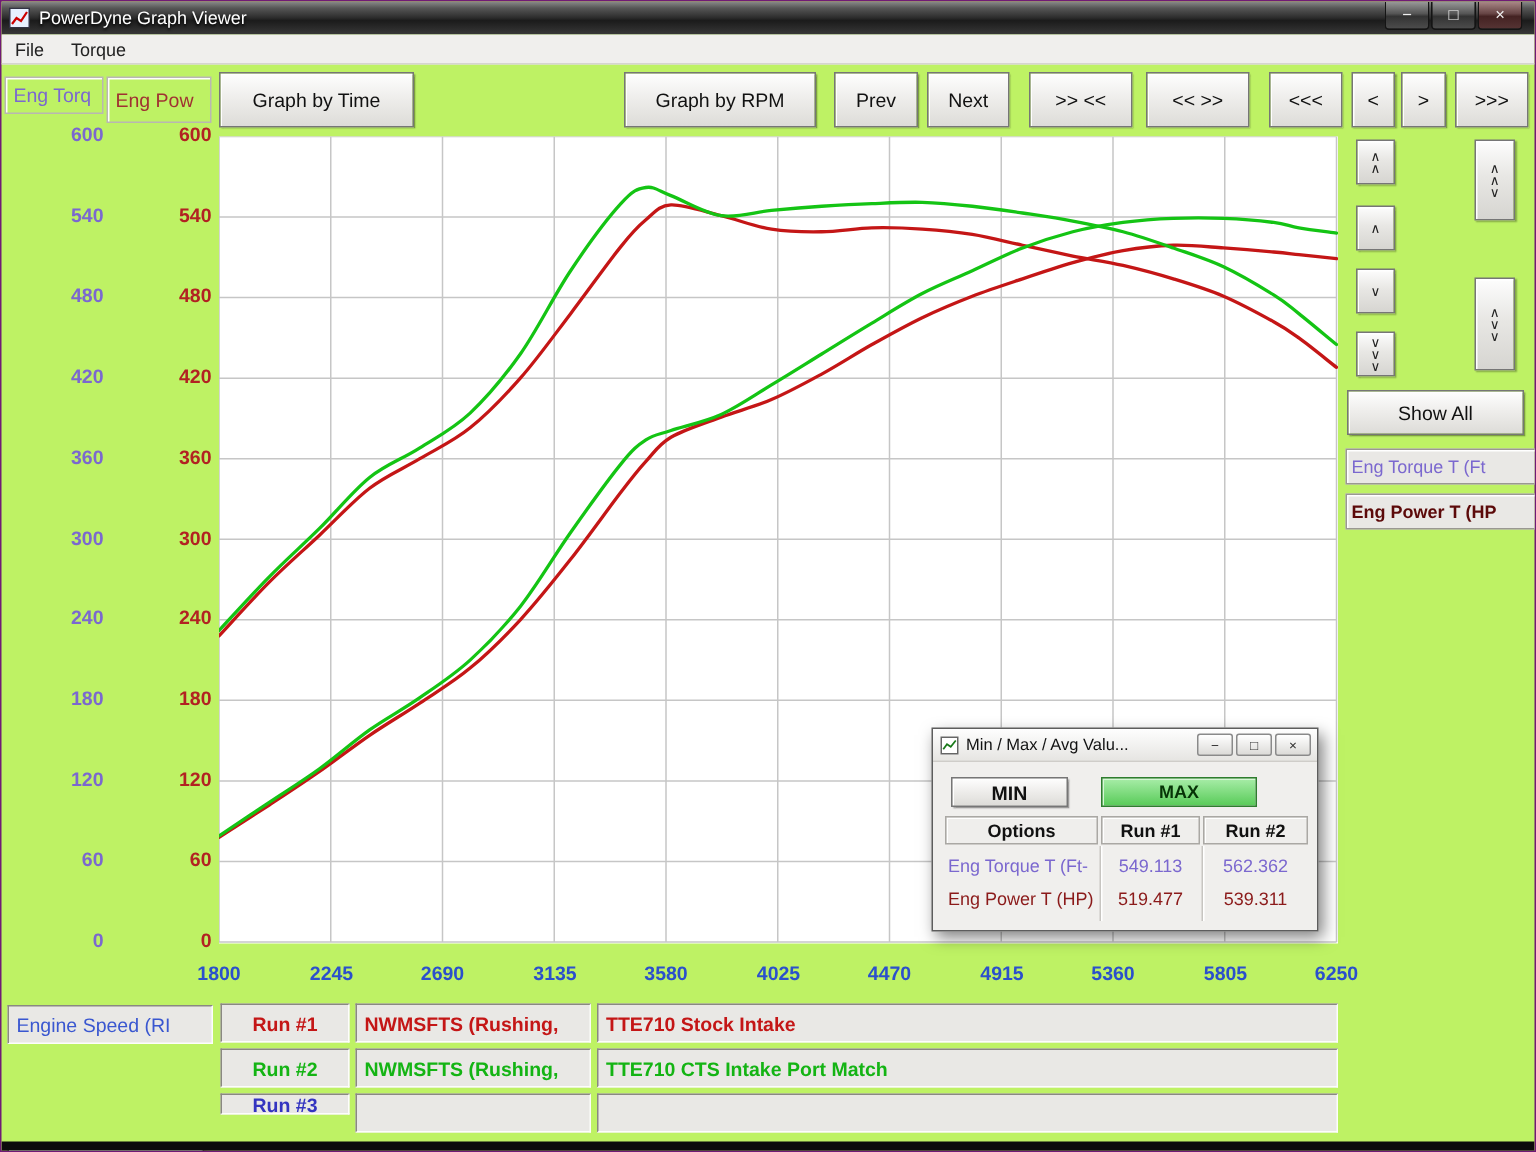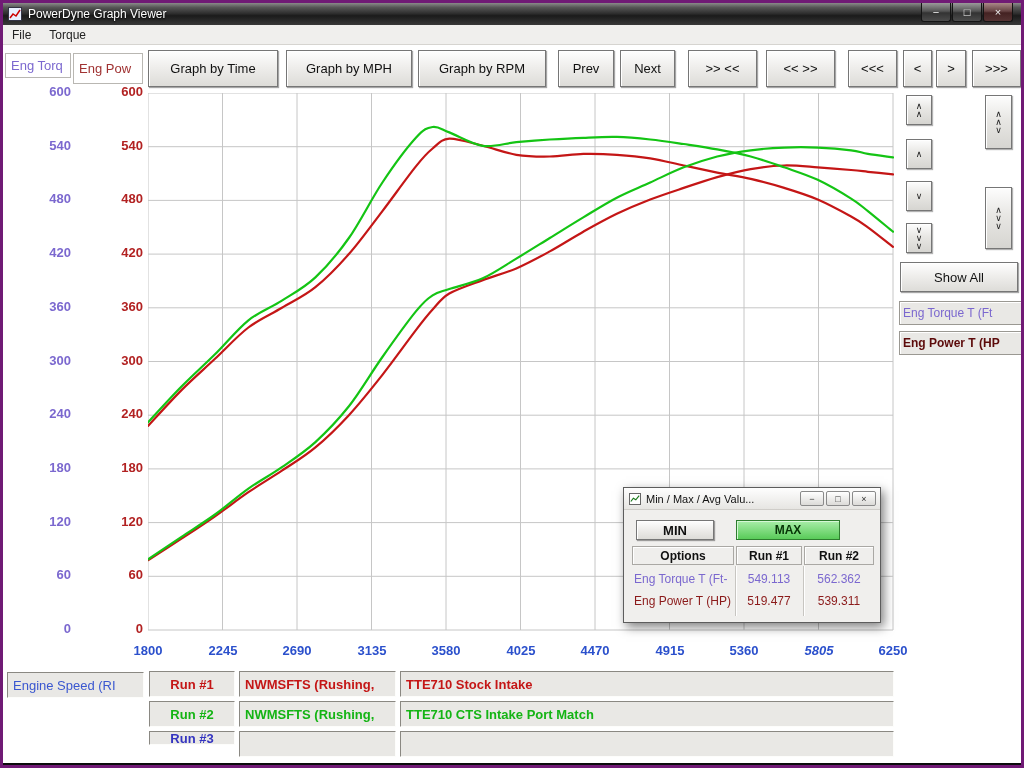--- a/index.html
+++ b/index.html
@@ -1,17 +1,17 @@
 <!DOCTYPE html>
 <html><head>
 <meta charset="utf-8">
 <style>
   * { margin:0; padding:0; box-sizing:border-box; }
   html,body { background:#6b6b6b; font-family:"Liberation Sans", sans-serif; }
-  #app { position:relative; width:1024px; height:768px; background:#ffffff; overflow:hidden; border:3px solid #701a75; }
+  #app { position:relative; width:1024px; height:768px; background:#bef264; overflow:hidden; border:1px solid #701a75; }
 
   
   .titlebar { position:absolute; left:0; top:0; width:100%; height:22px;
     background:linear-gradient(180deg,#8a8a8a 0%,#565656 20%,#2e2e2e 48%,#1b1b1b 58%,#383838 100%);
     display:flex; align-items:center; }
   .app-icon { width:14px; height:14px; margin-left:5px; }
   .title-text { color:#ffffff; font-size:12px; margin-left:6px; text-shadow:0 1px 2px #000; }
   .win-controls { position:absolute; right:8px; top:0; display:flex; gap:1px; }
   .win-btn { width:30px; height:19px; display:flex; align-items:center; justify-content:center;
     background:linear-gradient(180deg,#9a9a9a,#555 45%,#333 55%,#4c4c4c);
@@ -166,21 +166,20 @@
       </div>
   </div>
 
   <div class="sunken" style="left: 4px; top: 669px; width: 137px; height: 26px; color: rgb(58, 87, 208);" id="engspeed">Engine Speed (RI</div>
 
   <div class="btn mmavg-btn">Min/Max/Avg</div>
 
   <div class="bottomstrip"></div>
 
 <div class="btn tbtn" style="left: 145px; top: 47px; width: 130px; height: 37px;">Graph by Time</div>
-    <div class="btn tbtn" style="left: 283px; top: 47px; width: 126px; height: 37px;">Graph by MPH</div>
     <div class="btn tbtn" style="left: 415px; top: 47px; width: 128px; height: 37px;">Graph by RPM</div>
     <div class="btn tbtn" style="left: 555px; top: 47px; width: 56px; height: 37px;">Prev</div>
     <div class="btn tbtn" style="left: 617px; top: 47px; width: 55px; height: 37px;">Next</div>
     <div class="btn tbtn" style="left: 685px; top: 47px; width: 69px; height: 37px;">&gt;&gt; &lt;&lt;</div>
     <div class="btn tbtn" style="left: 763px; top: 47px; width: 69px; height: 37px;">&lt;&lt; &gt;&gt;</div>
     <div class="btn tbtn" style="left: 845px; top: 47px; width: 49px; height: 37px;">&lt;&lt;&lt;</div>
     <div class="btn tbtn" style="left: 900px; top: 47px; width: 29px; height: 37px;">&lt;</div>
     <div class="btn tbtn" style="left: 933px; top: 47px; width: 30px; height: 37px;">&gt;</div>
     <div class="btn tbtn" style="left: 969px; top: 47px; width: 49px; height: 37px;">&gt;&gt;&gt;</div>
     <div class="tab" style="left: 2px; top: 50px; width: 66px; height: 25px; color: rgb(123, 104, 207);">Eng Torq</div>
@@ -209,21 +208,21 @@
     <div class="ylab" style="left: 92px; top: 618px; width: 48px; height: 16px; color: rgb(178, 34, 34);">0</div>
     <div class="xlab" style="left: 112px; top: 640px; width: 66px; height: 16px; color: rgb(43, 80, 204);">1800</div>
     <div class="xlab" style="left: 187px; top: 640px; width: 66px; height: 16px; color: rgb(43, 80, 204);">2245</div>
     <div class="xlab" style="left: 261px; top: 640px; width: 66px; height: 16px; color: rgb(43, 80, 204);">2690</div>
     <div class="xlab" style="left: 336px; top: 640px; width: 66px; height: 16px; color: rgb(43, 80, 204);">3135</div>
     <div class="xlab" style="left: 410px; top: 640px; width: 66px; height: 16px; color: rgb(43, 80, 204);">3580</div>
     <div class="xlab" style="left: 485px; top: 640px; width: 66px; height: 16px; color: rgb(43, 80, 204);">4025</div>
     <div class="xlab" style="left: 559px; top: 640px; width: 66px; height: 16px; color: rgb(43, 80, 204);">4470</div>
     <div class="xlab" style="left: 634px; top: 640px; width: 66px; height: 16px; color: rgb(43, 80, 204);">4915</div>
     <div class="xlab" style="left: 708px; top: 640px; width: 66px; height: 16px; color: rgb(43, 80, 204);">5360</div>
-    <div class="xlab" style="left: 783px; top: 640px; width: 66px; height: 16px; color: rgb(43, 80, 204); font-style: italic;">5805</div>
+    <div class="xlab" style="left: 783px; top: 640px; width: 66px; height: 16px; color: rgb(43, 80, 204);">5805</div>
     <div class="xlab" style="left: 857px; top: 640px; width: 66px; height: 16px; color: rgb(43, 80, 204);">6250</div>
     <div class="spin" style="left: 903px; top: 92px; width: 26px; height: 30px;">
       <div class="spg">∧</div>
       <div class="spg">∧</div>
     </div>
     <div class="spin" style="left: 903px; top: 136px; width: 26px; height: 30px;">
       <div class="spg">∧</div>
     </div>
     <div class="spin" style="left: 903px; top: 178px; width: 26px; height: 30px;">
       <div class="spg">∨</div>

